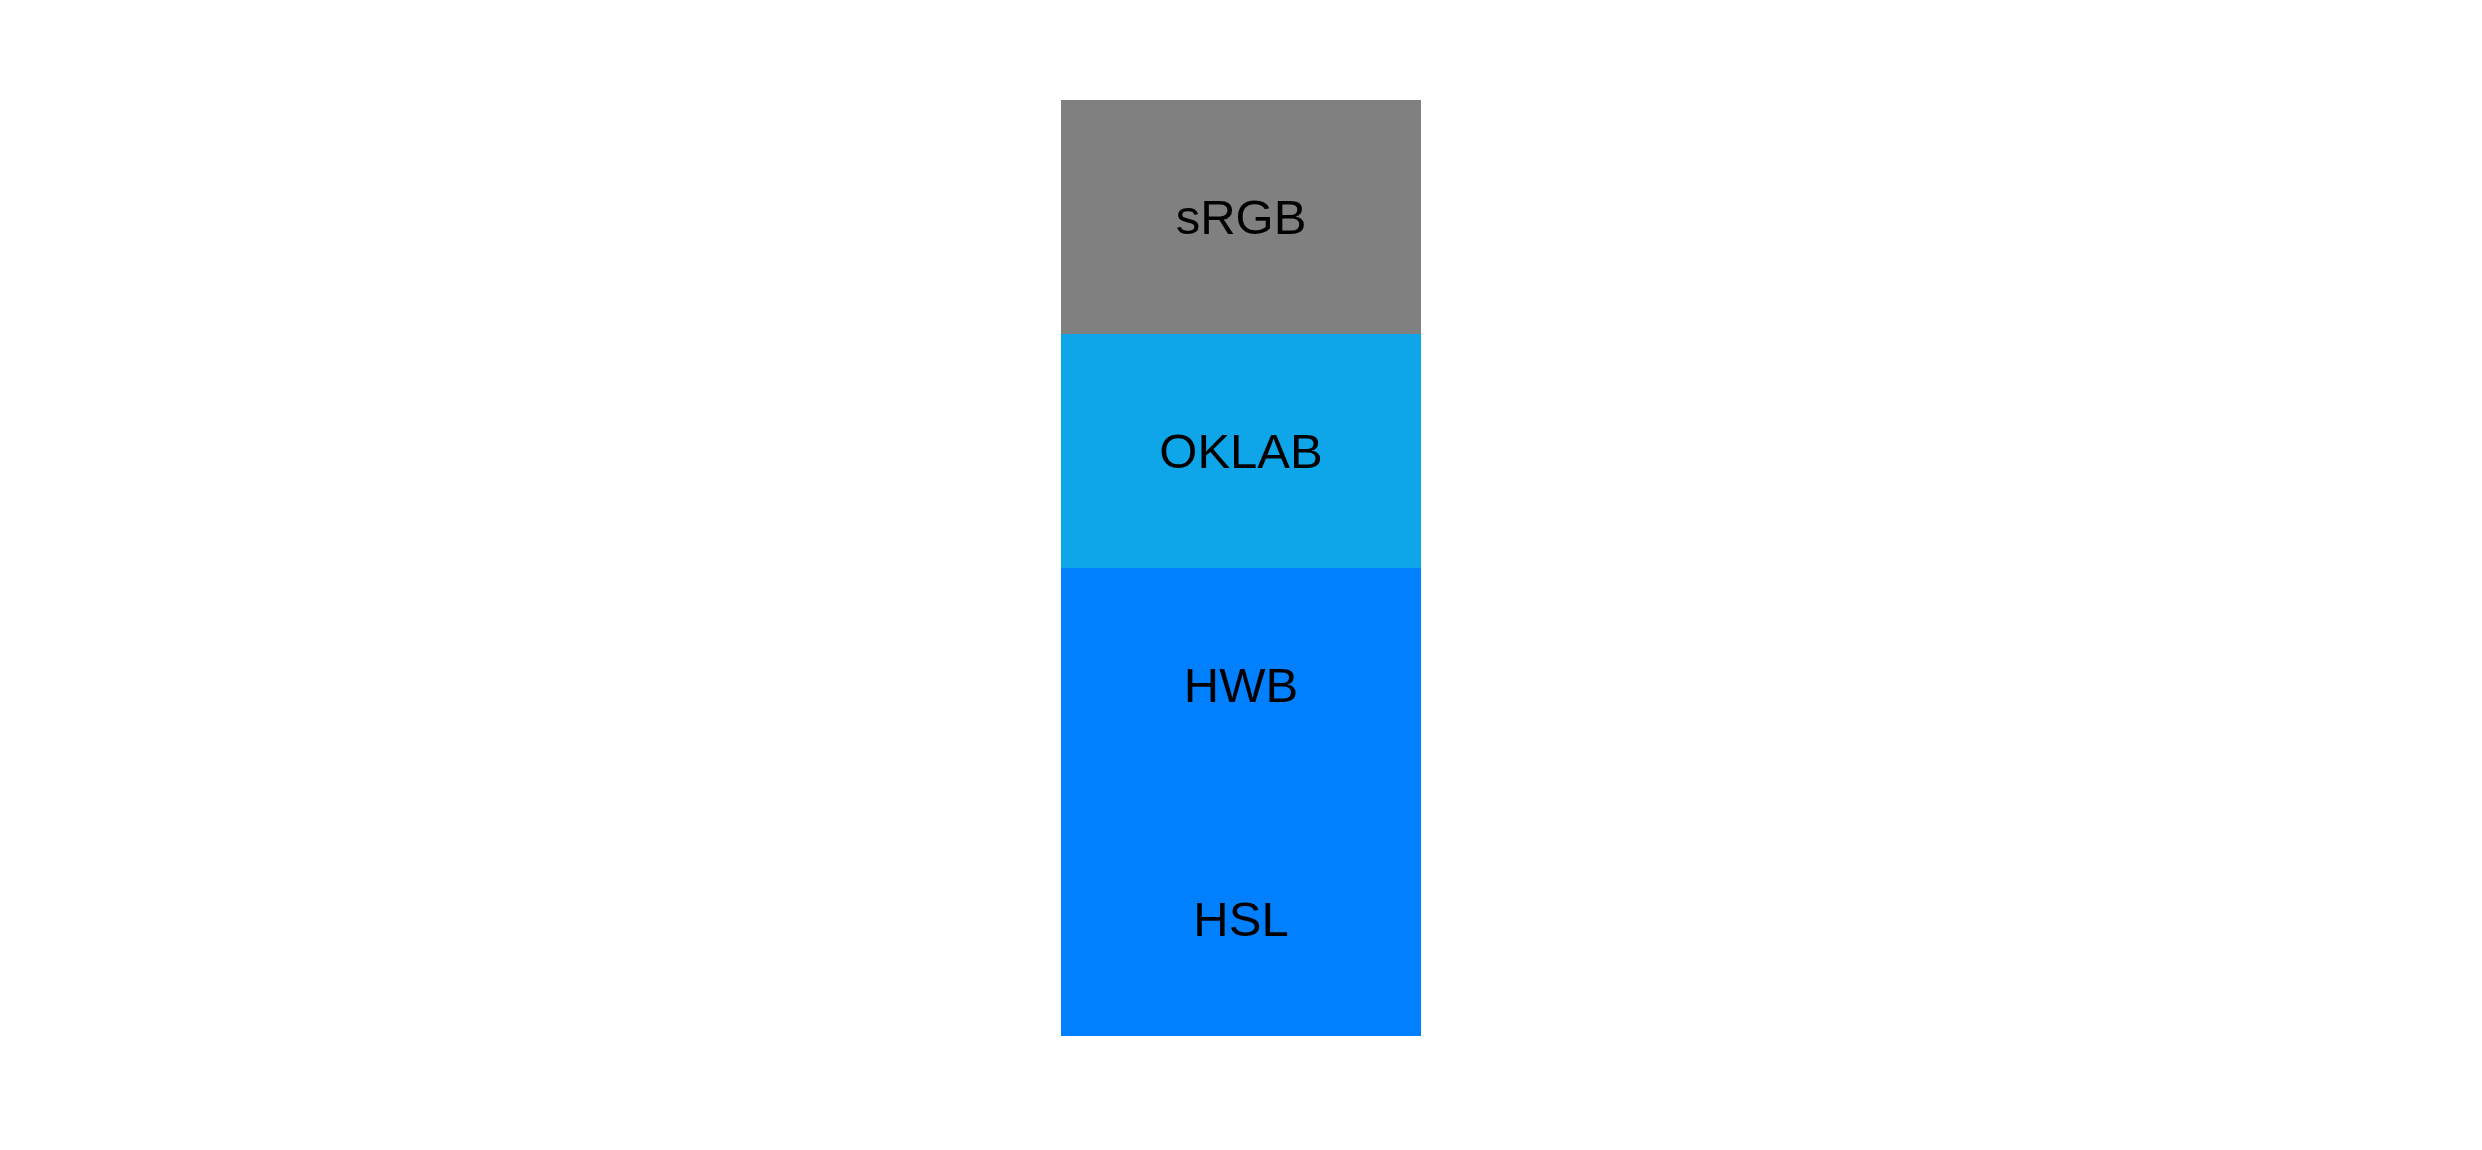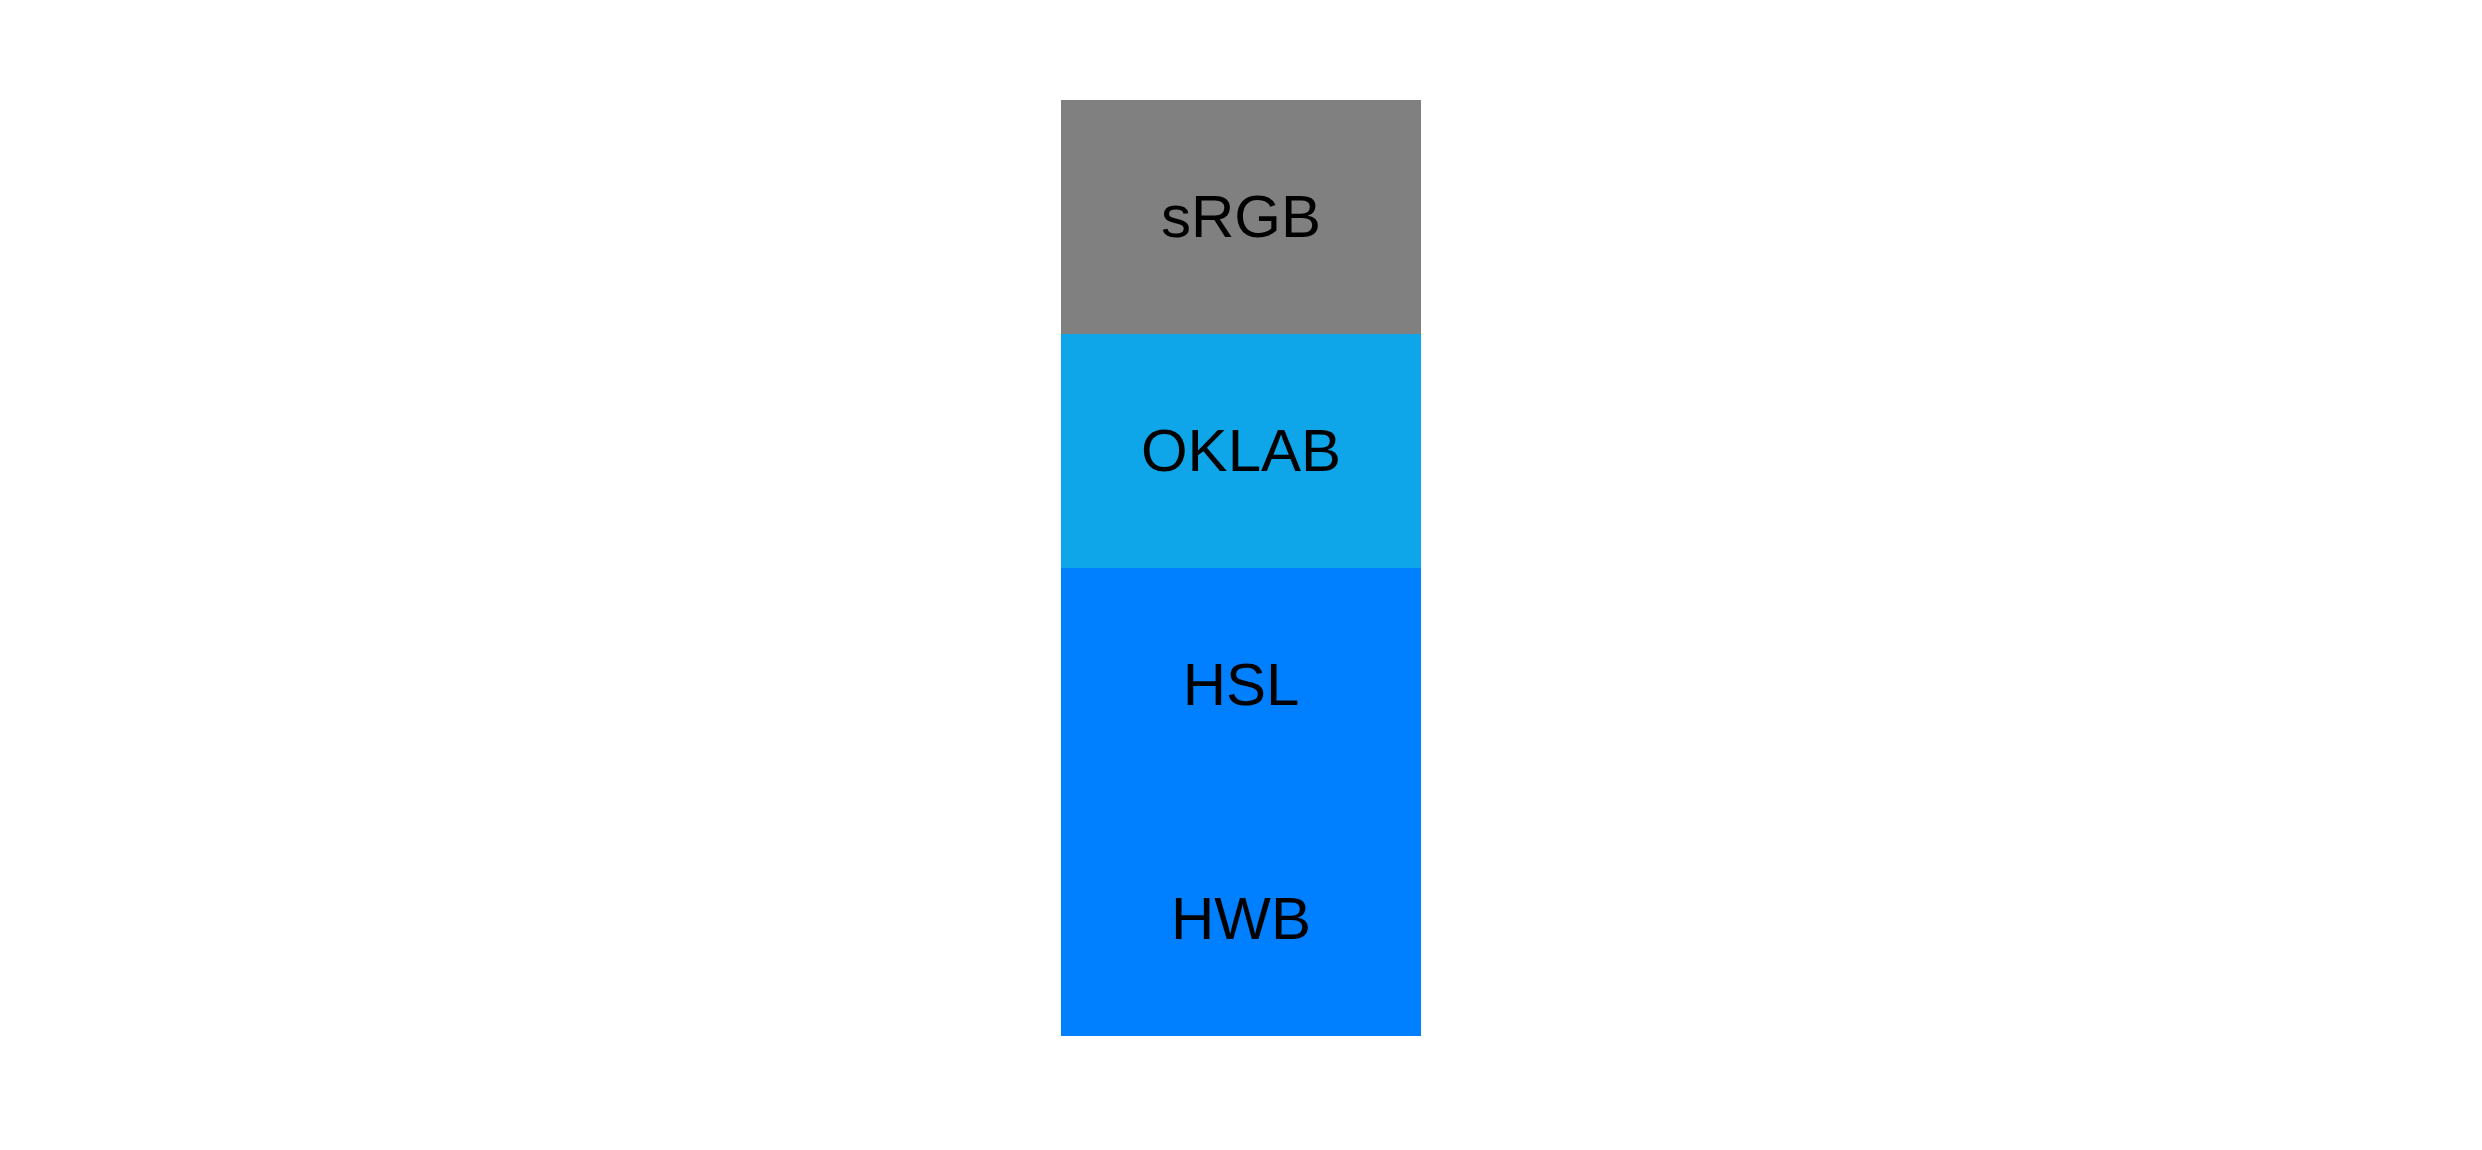--- a/index.html
+++ b/index.html
@@ -23,21 +23,21 @@
     display: flex;
     flex-direction: column;
   }
   .swatch {
     flex: 1 1 0;
     display: flex;
     align-items: center;
     justify-content: center;
   }
   .swatch-label {
-    font-size: 60px;
+    font-size: 49px;
     font-weight: 400;
     line-height: 1;
     color: #000000;
     letter-spacing: 0;
     user-select: none;
   }
 </style>
 </head>
 <body style="background: rgb(255, 255, 255);">
 
@@ -45,20 +45,20 @@
 
   <div class="swatch" style="background-color: rgb(128, 128, 128);">
     <span class="swatch-label" style="color: rgb(0, 0, 0);">sRGB</span>
   </div>
 
   <div class="swatch" style="background-color: #0ea5e9;">
     <span class="swatch-label" style="color: rgb(0, 0, 0);">OKLAB</span>
   </div>
 
   <div class="swatch" style="background-color: rgb(0, 128, 255);">
-    <span class="swatch-label" style="color: rgb(0, 0, 0);">HSL</span>
+    <span class="swatch-label" style="color: rgb(0, 0, 0);">HWB</span>
   </div>
 
   <div class="swatch" style="background-color: rgb(0, 128, 255);">
-    <span class="swatch-label" style="color: rgb(0, 0, 0);">HWB</span>
+    <span class="swatch-label" style="color: rgb(0, 0, 0);">HSL</span>
   </div>
 
 </div>
 
 </body></html>

